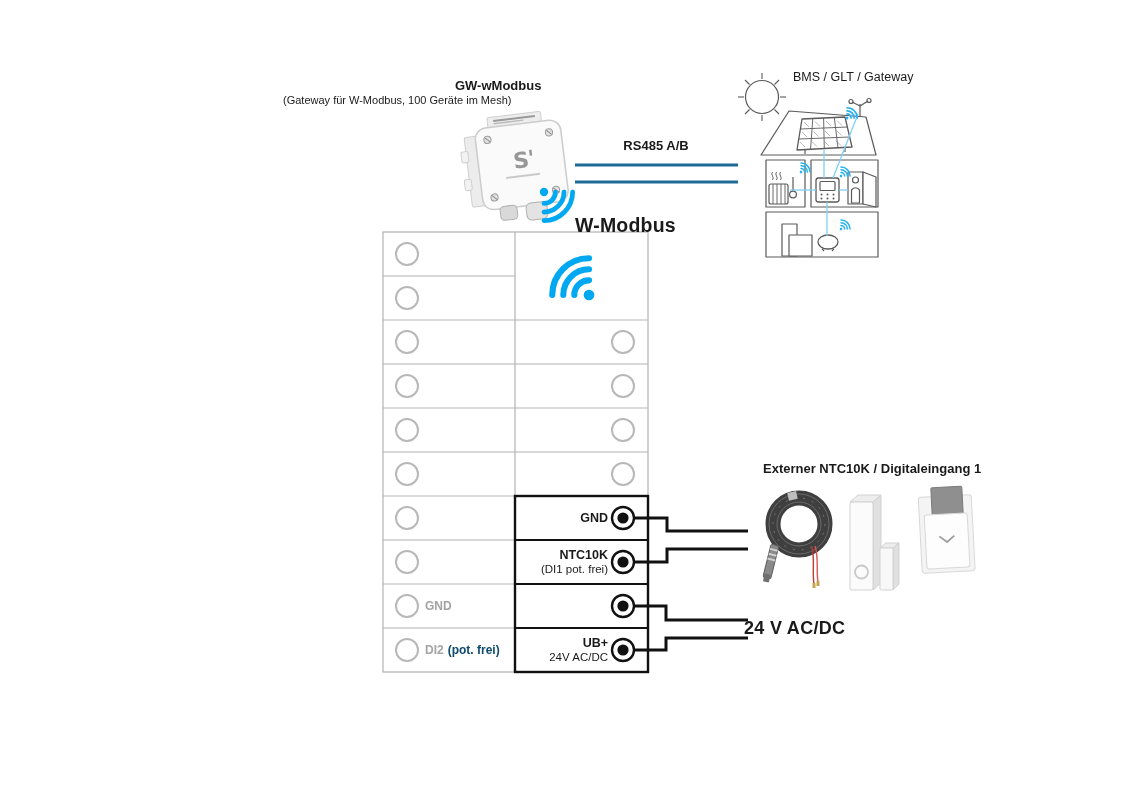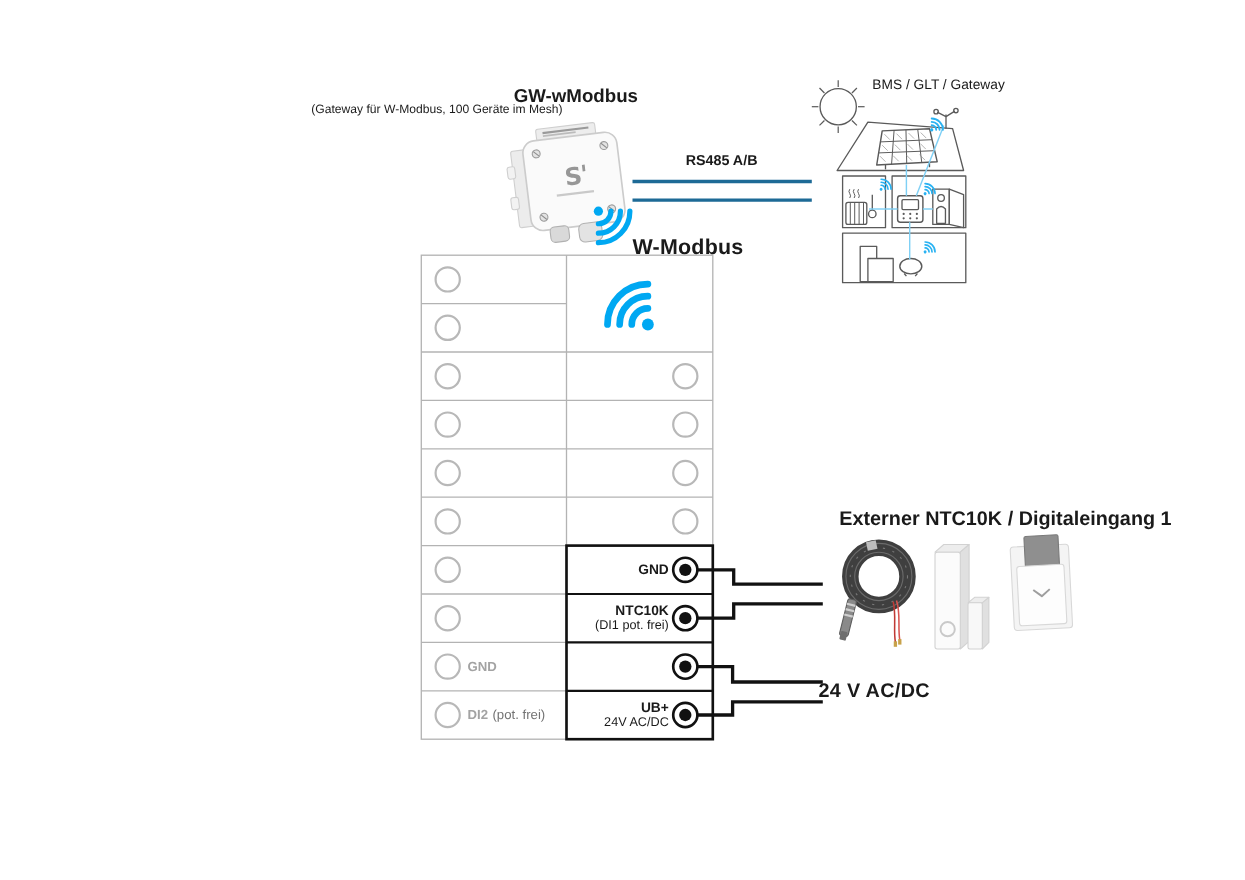--- a/index.html
+++ b/index.html
@@ -2,40 +2,40 @@
 <html><head>
 <meta charset="utf-8">
 <style>
   html,body{margin:0;padding:0;background:#fff;}
   #canvas{
     position:relative;width:1132px;height:800px;background:#ffffff;
     font-family:"Liberation Sans", sans-serif;color:#1a1a1a;overflow:hidden;
   }
   #diagram-svg{position:absolute;left:0;top:0;}
   .txt{position:absolute;white-space:nowrap;}
-  .gw-title{left:455px;top:78px;width:125px;text-align:right;font-size:17px;font-weight:bold;}
+  .gw-title{left:455px;top:78px;width:125px;text-align:left;font-size:13px;font-weight:bold;}
   .gw-subtitle{left:283px;top:94px;width:218px;text-align:center;font-size:11px;}
   .rs485-label{left:580px;top:138px;width:152px;text-align:center;font-size:13px;font-weight:bold;}
   .bms-label{left:793px;top:70px;font-size:12.5px;font-weight:normal;}
   .wmodbus-label{left:575px;top:214px;font-size:19.5px;font-weight:bold;letter-spacing:0.2px;}
-  .externer-label{left:763px;top:461px;font-size:18px;font-weight:bold;}
+  .externer-label{left:763px;top:461px;font-size:13px;font-weight:bold;}
   .power-label{left:744px;top:618px;font-size:18px;font-weight:bold;letter-spacing:0.3px;}
   .tcell{
     position:absolute;left:518px;width:90px;height:44px;
     display:flex;flex-direction:column;justify-content:center;align-items:flex-end;
     text-align:right;line-height:1.15;
   }
   .tcell .t-label{font-size:12.5px;font-weight:bold;}
   .tcell .t-sub{font-size:11.5px;}
   .lcell{
     position:absolute;left:425px;width:88px;height:44px;
     display:flex;align-items:center;color:#a3a3a3;font-size:12px;gap:4px;
   }
   .lcell .l-label{font-weight:bold;}
-  .lcell .l-sub{color:#737373;}
+  .lcell .l-sub{color:#0c4a6e;font-weight:bold;}
 </style>
 </head>
 <body>
 
 <div id="canvas">
 
   <svg id="diagram-svg" width="1132" height="800" viewBox="0 0 1132 800">
     <defs>
       <g id="wifi">
         <circle cx="0" cy="0" r="4.4" fill="currentColor" stroke="none"></circle>

